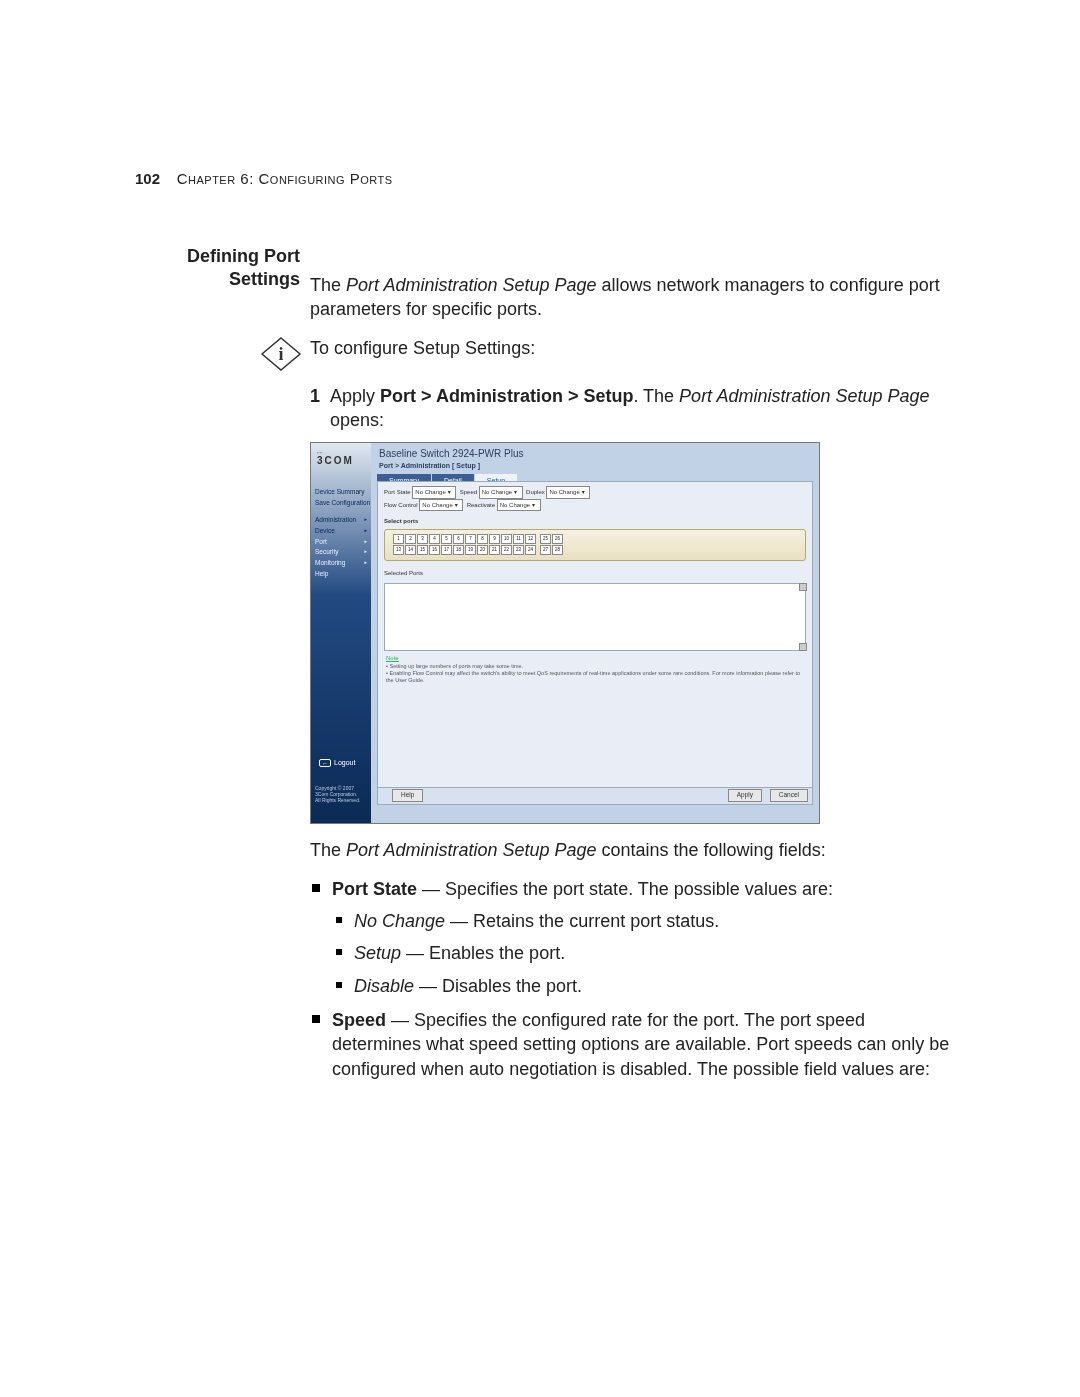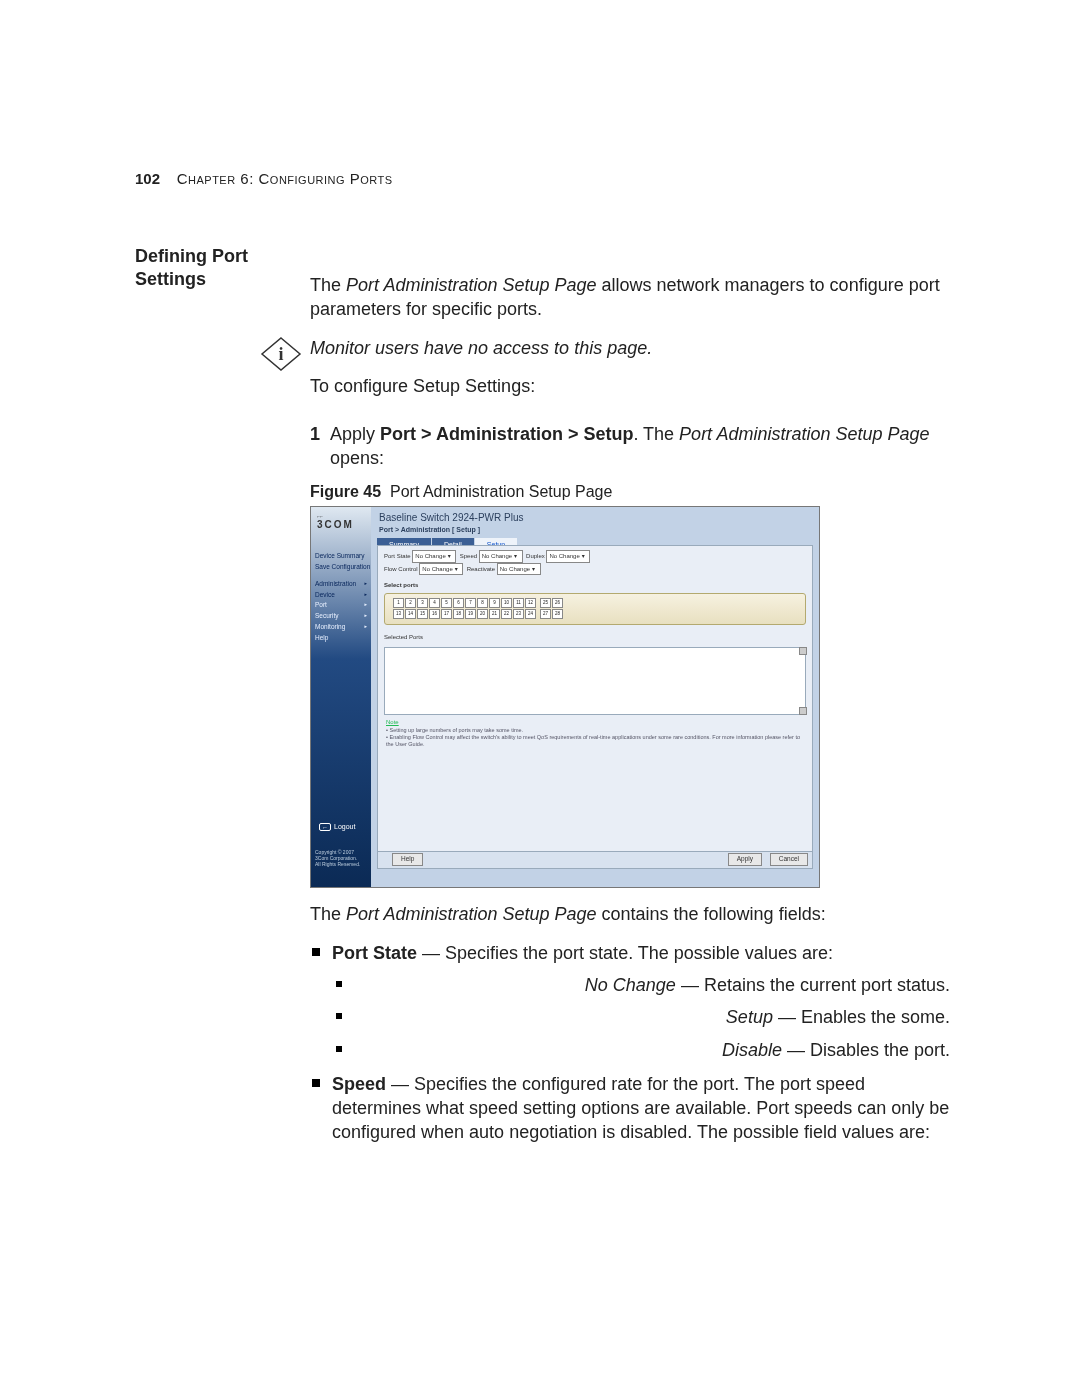--- a/index.html
+++ b/index.html
@@ -1,21 +1,21 @@
 <!DOCTYPE html>
 <html><head>
 <meta charset="utf-8">
 <style>
   html,body{margin:0;padding:0;background:#fff;font-family:Arial,Helvetica,sans-serif;color:#222;}
   .page{width:1080px;height:1397px;position:relative;box-sizing:border-box;padding:170px 130px 16px 135px;}
   .header-line{font-size:15px;}
   .page-num{font-weight:bold;}
   .small-caps{font-variant:small-caps;letter-spacing:.5px;}
   .content{display:flex;margin-top:58px;}
-  .left-col{width:165px;flex:none;padding-right:10px;}
+  .left-col{width:165px;flex:none;text-align:right;padding-right:10px;}
   .left-col .heading{font-weight:bold;font-size:18px;line-height:1.25;}
   .right-col{flex:1;font-size:18px;line-height:1.35;margin-top:28px;}
   .right-col p{margin:0 0 14px 0;}
   em,.italic{font-style:italic;}
   .info-row{display:flex;align-items:flex-start;margin:6px 0 10px -50px;}
   .info-icon{width:42px;height:36px;flex:none;margin-right:8px;position:relative;}
   .info-icon svg{width:42px;height:36px;}
   .step{display:flex;margin:4px 0 10px 0;}
   .step .num{font-weight:bold;width:20px;flex:none;}
   .figcap{font-size:16px;margin:6px 0 4px 0;}
@@ -49,21 +49,21 @@
   .ss-ports-r{left:155px;}
   .ss-selected{margin:4px 6px;background:#fff;border:1px solid #9ab;height:66px;position:relative;}
   .ss-scroll{position:absolute;right:-2px;width:6px;height:6px;background:#ccc;border:1px solid #888;}
   .ss-note{font-size:5.5px;color:#556;padding:0 8px;line-height:1.3;}
   .ss-note .hd{color:#2b5;font-size:6px;display:block;text-decoration:underline;}
   .ss-btnbar{position:absolute;left:0;right:0;bottom:0;height:16px;background:#d8e2ef;border-top:1px solid #9ab;}
   .ss-btn{position:absolute;font-size:6.5px;background:#e8e8e8;border:1px solid #888;padding:1px 8px;top:1px;color:#333;}
   .ul1{list-style:none;padding:0;margin:12px 0 0 0;}
   .ul1>li{position:relative;padding-left:22px;margin-bottom:10px;}
   .ul1>li::before{content:"";position:absolute;left:2px;top:7px;width:8px;height:8px;background:#000;}
-  .ul2{list-style:none;padding:0;margin:8px 0 0 0;text-align:right;}
+  .ul2{list-style:none;padding:0;margin:8px 0 0 0;}
   .ul2>li{position:relative;padding-left:22px;margin-bottom:8px;}
   .ul2>li::before{content:"";position:absolute;left:4px;top:8px;width:6px;height:6px;background:#000;}
 </style>
 </head>
 <body>
 
 <div class="page">
 
   <div class="header-line">
     <span class="page-num">102</span>&nbsp;&nbsp;&nbsp;
@@ -82,35 +82,31 @@
       </p>
 
       <div class="info-row">
         <span class="info-icon">
           <svg viewBox="0 0 42 36">
               <polygon points="21,2 40,18 21,34 2,18" fill="none" stroke="#333" stroke-width="1.5"></polygon>
               <text x="21" y="24" text-anchor="middle" font-size="18" font-family="serif" font-weight="bold" fill="#333">i</text>
             </svg>
         </span>
         <div style="flex:1">
-          <p class="italic">Monitor users have no access to this page.</p>
           <p>To configure Setup Settings:</p>
         </div>
       </div>
 
       <div class="step">
         <div class="num">1</div>
         <div>
           <span>Apply </span><b>Port &gt; Administration &gt; Setup</b><span>. The </span><em>Port Administration Setup Page</em><span> opens:</span>
         </div>
       </div>
 
-      <div class="figcap">
-        <b>Figure 45</b>&nbsp;&nbsp;<span>Port Administration Setup Page</span>
-      </div>
 
       <div class="screenshot">
         <div class="ss-sidebar">
           <div class="ss-logo"><small>⌐⌐</small><span>3COM</span></div>
           <div class="ss-menu">
             <div>Device Summary</div>
             <div>Save Configuration</div>
             <div style="height:4px"></div>
             <div class="arrow">Administration</div>
             <div class="arrow">Device</div>
@@ -212,21 +208,21 @@
 
       <p style="margin-top:14px">
         <span>The </span><em>Port Administration Setup Page</em><span> contains the following fields:</span>
       </p>
 
       <ul class="ul1">
         <li>
           <b>Port State</b><span> — Specifies the port state. The possible values are:</span>
           <ul class="ul2">
             <li><em>No Change</em><span> — Retains the current port status.</span></li>
-            <li><em>Setup</em><span> — Enables the some.</span></li>
+            <li><em>Setup</em><span> — Enables the port.</span></li>
             <li><em>Disable</em><span> — Disables the port.</span></li>
           </ul>
         </li>
         <li>
           <b>Speed</b><span> — Specifies the configured rate for the port. The port speed determines what speed setting options are available. Port speeds can only be configured when auto negotiation is disabled. The possible field values are:</span>
         </li>
       </ul>
 
     </div>
   </div>

